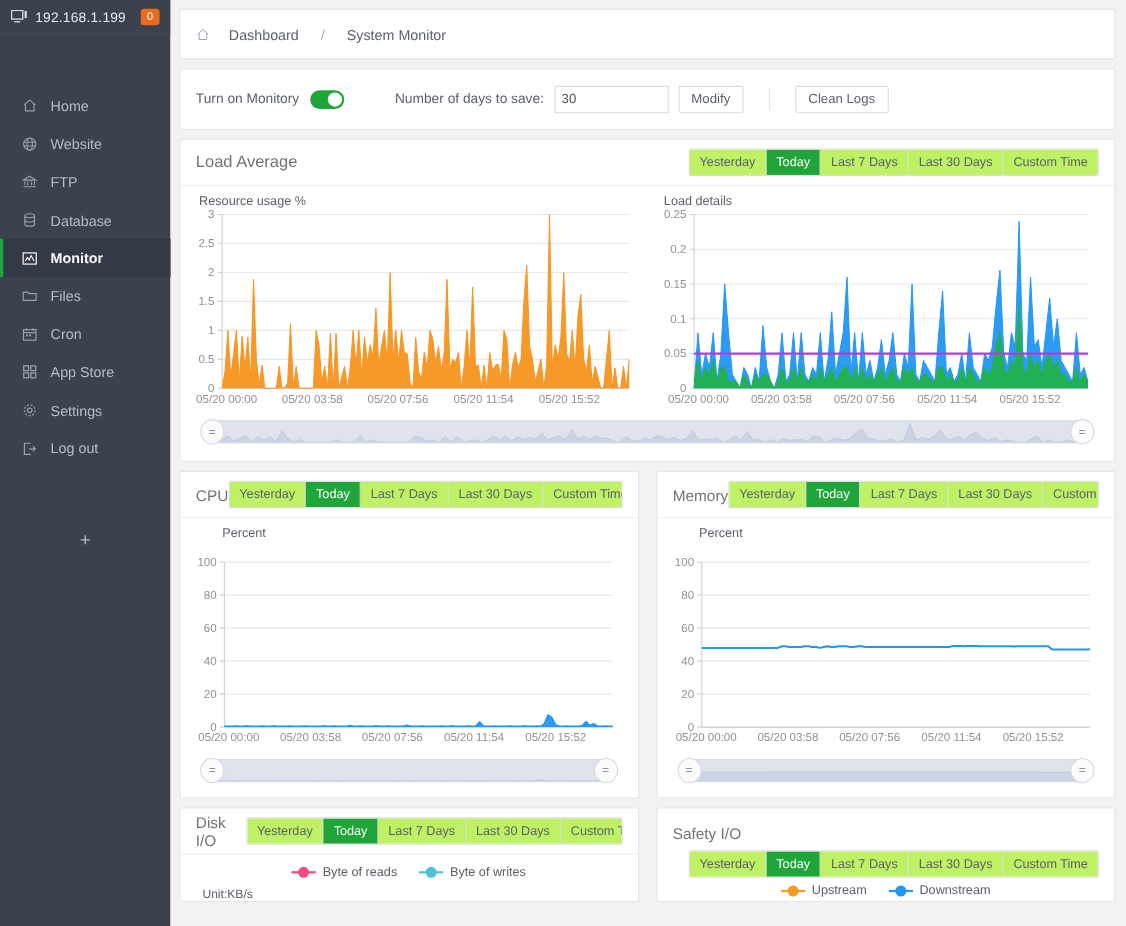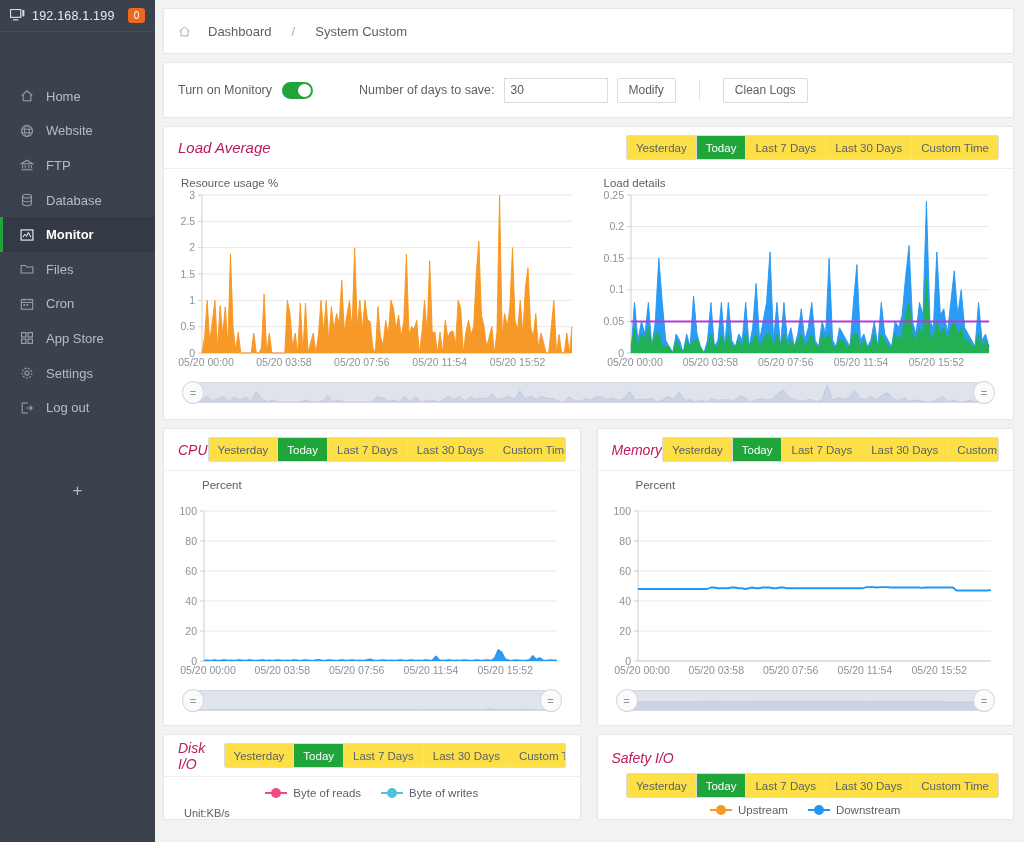--- a/index.html
+++ b/index.html
@@ -84,29 +84,29 @@
     font-family: "Liberation Sans", sans-serif; border-radius: 2px;
   }
   .btn.modify { margin-left: 8px; }
   .vsep { width: 1px; height: 20px; background: #e2e2e2; margin: 0 22px; }
 
   
   .phead {
     display: flex; align-items: center; justify-content: space-between;
     padding: 0 14px; height: 42px; border-bottom: 1px solid #eeeeee;
   }
-  .ptitle { font-size: 15px; color: #be185d; font-style: italic; }
+  .ptitle { font-size: 15px; color: #737373; }
   .ptitle.sm { font-size: 14px; }
 
   
   .tabs { display: flex; border: 1px solid #dcdcdc; border-radius: 2px; overflow: hidden; background: #fff; }
   .tabs .tab {
     font-size: 11.5px; color: #5b6069; padding: 0 9px; height: 23px;
     display: flex; align-items: center; border-right: 1px solid #dcdcdc;
-    cursor: pointer; white-space: nowrap; background: #fde047;
+    cursor: pointer; white-space: nowrap; background: #bef264;
   }
   .tabs .tab:last-child { border-right: none; }
   .tabs .tab.on { background: #20a53a; color: #fff; }
 
   
   .chart-wrap { position: relative; }
   .chart-title { position: absolute; font-size: 11.5px; color: #5b6069; }
   svg.plot { display: block; }
   .axis-txt { font-size: 10.5px; fill: #8d9299; font-family: "Liberation Sans", sans-serif; }
   .grid-line { stroke: #e8e8e8; stroke-width: 1; }
@@ -260,21 +260,21 @@
 
     <div class="card">
       <div class="crumb">
         <span class="home-ic">
           <svg width="13" height="13" viewBox="0 0 16 16">
               <path d="M8 2.4 L14 7.6 M8 2.4 L2 7.6 M3.7 6.7 V13.4 H12.3 V6.7" fill="none" stroke="currentColor" stroke-width="1.1"></path>
             </svg>
         </span>
         <span>Dashboard</span>
         <span class="sep">/</span>
-        <span>System Custom</span>
+        <span>System Monitor</span>
       </div>
     </div>
 
     <div class="card">
       <div class="setbar">
         <span class="lbl">Turn on Monitory</span>
         <div class="toggle">
             <div class="knob"></div>
           </div>
         <span class="lbl days-lbl">Number of days to save:</span>

